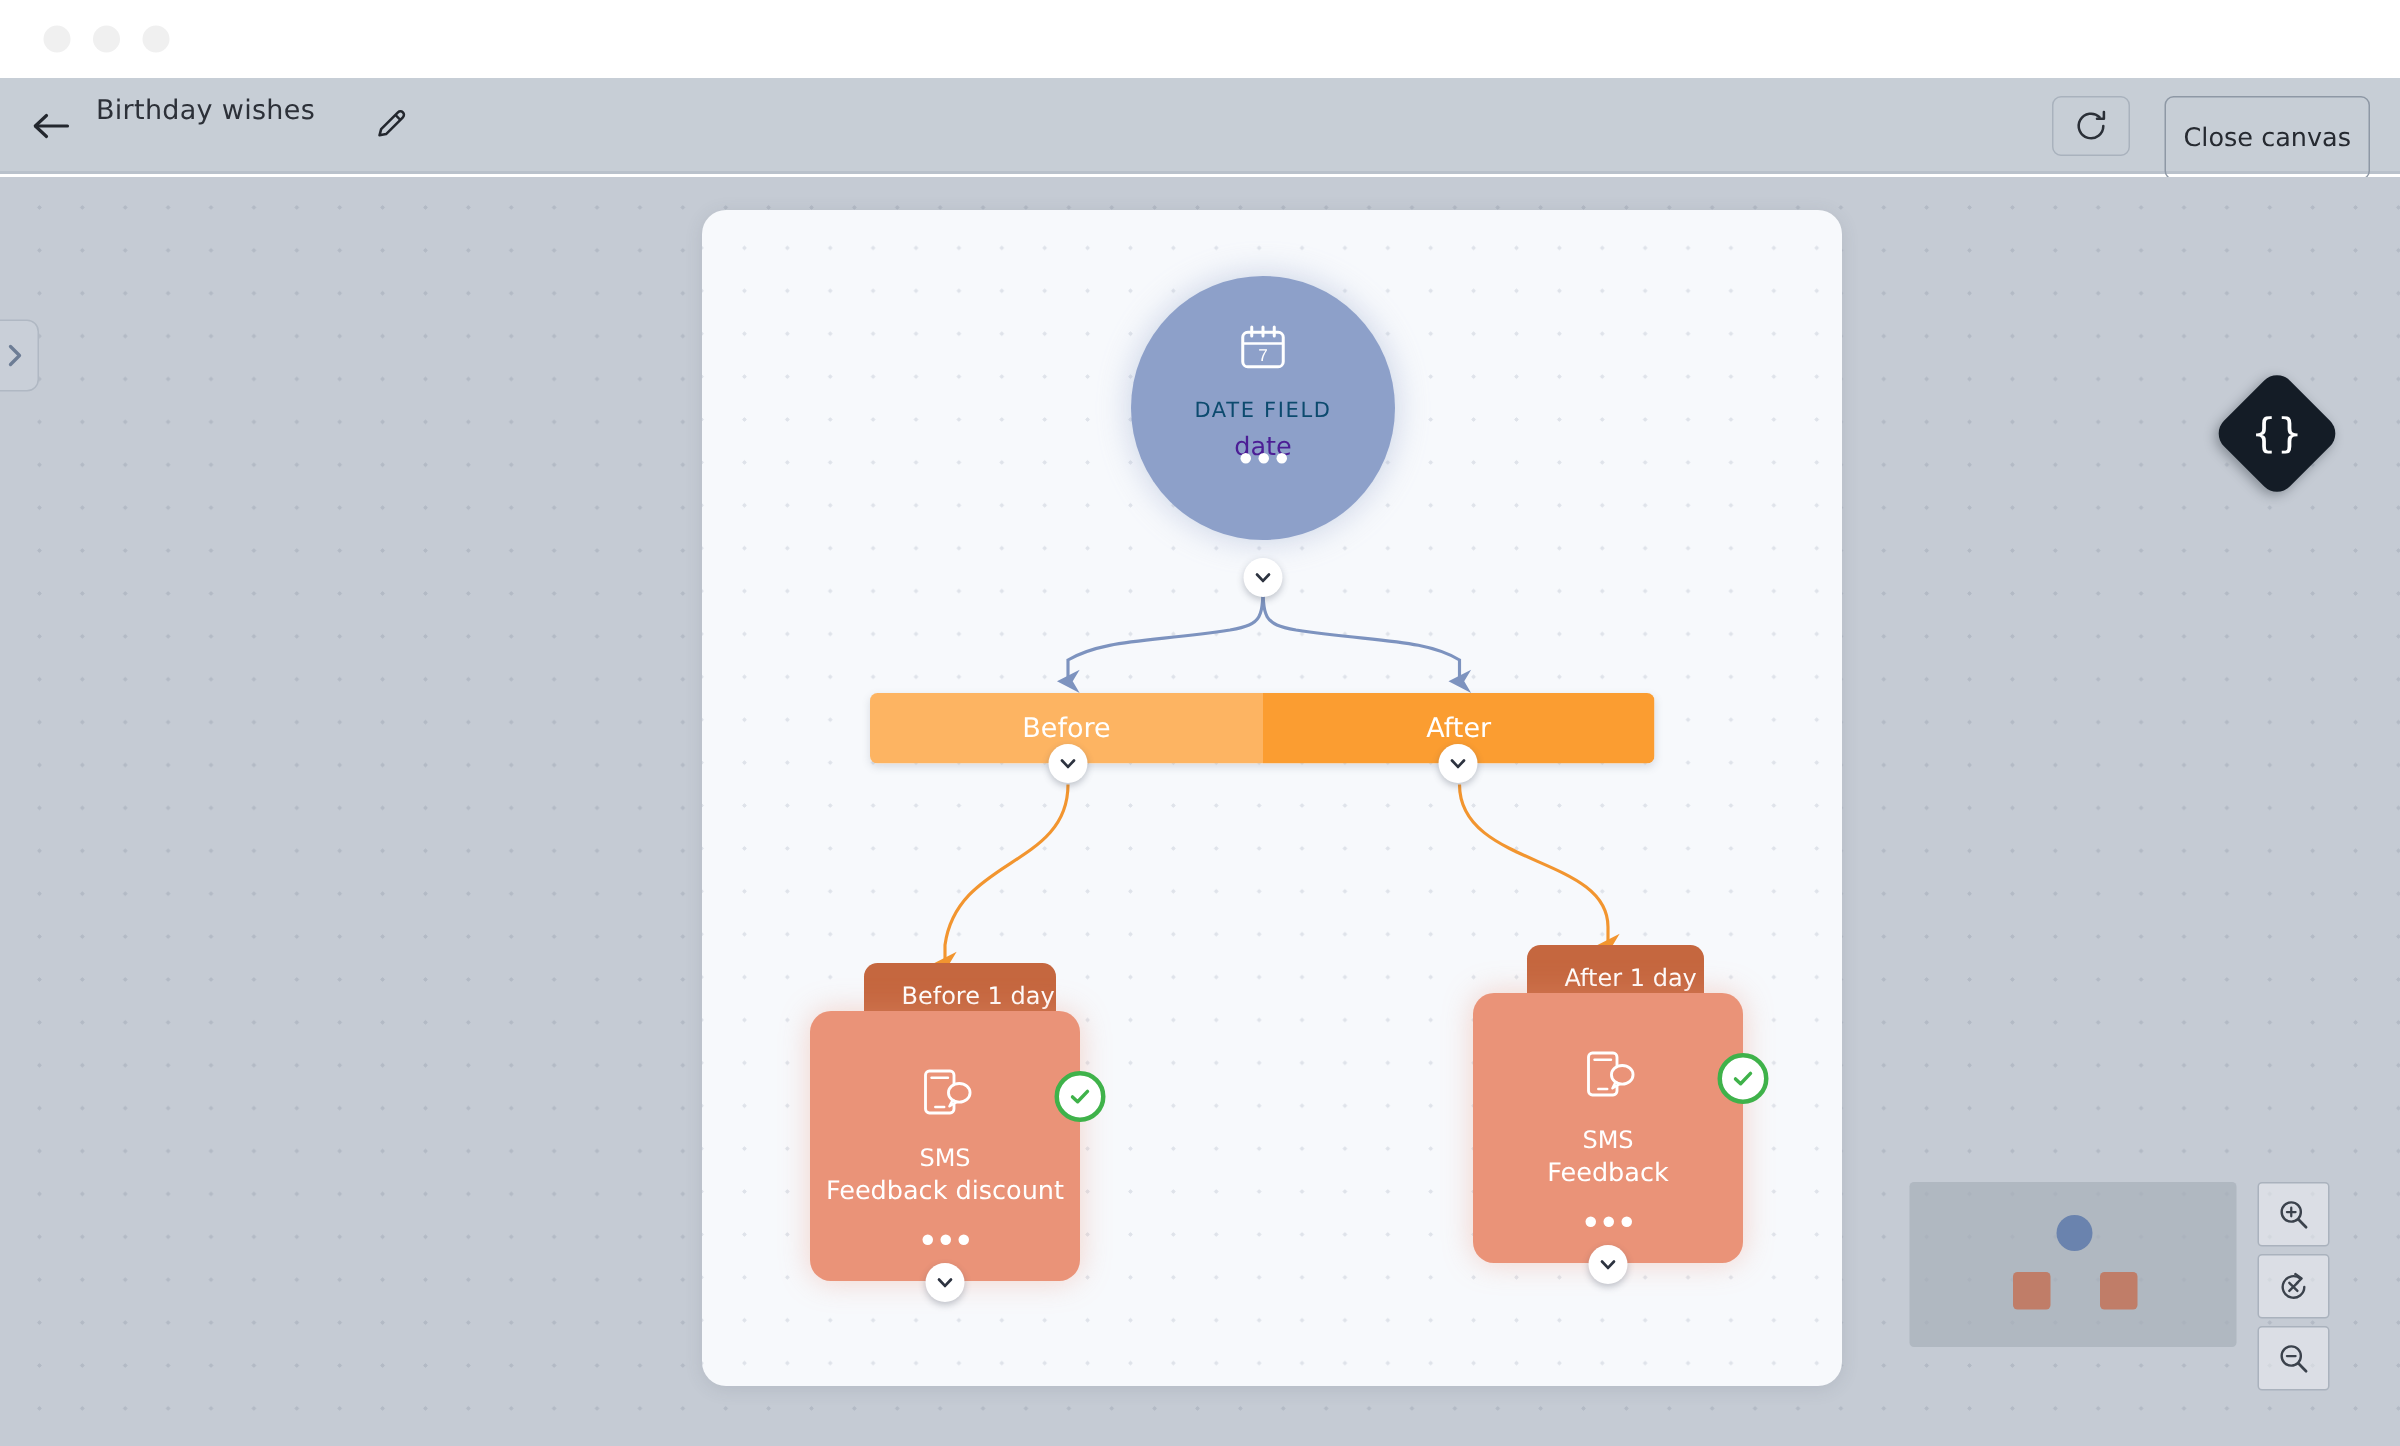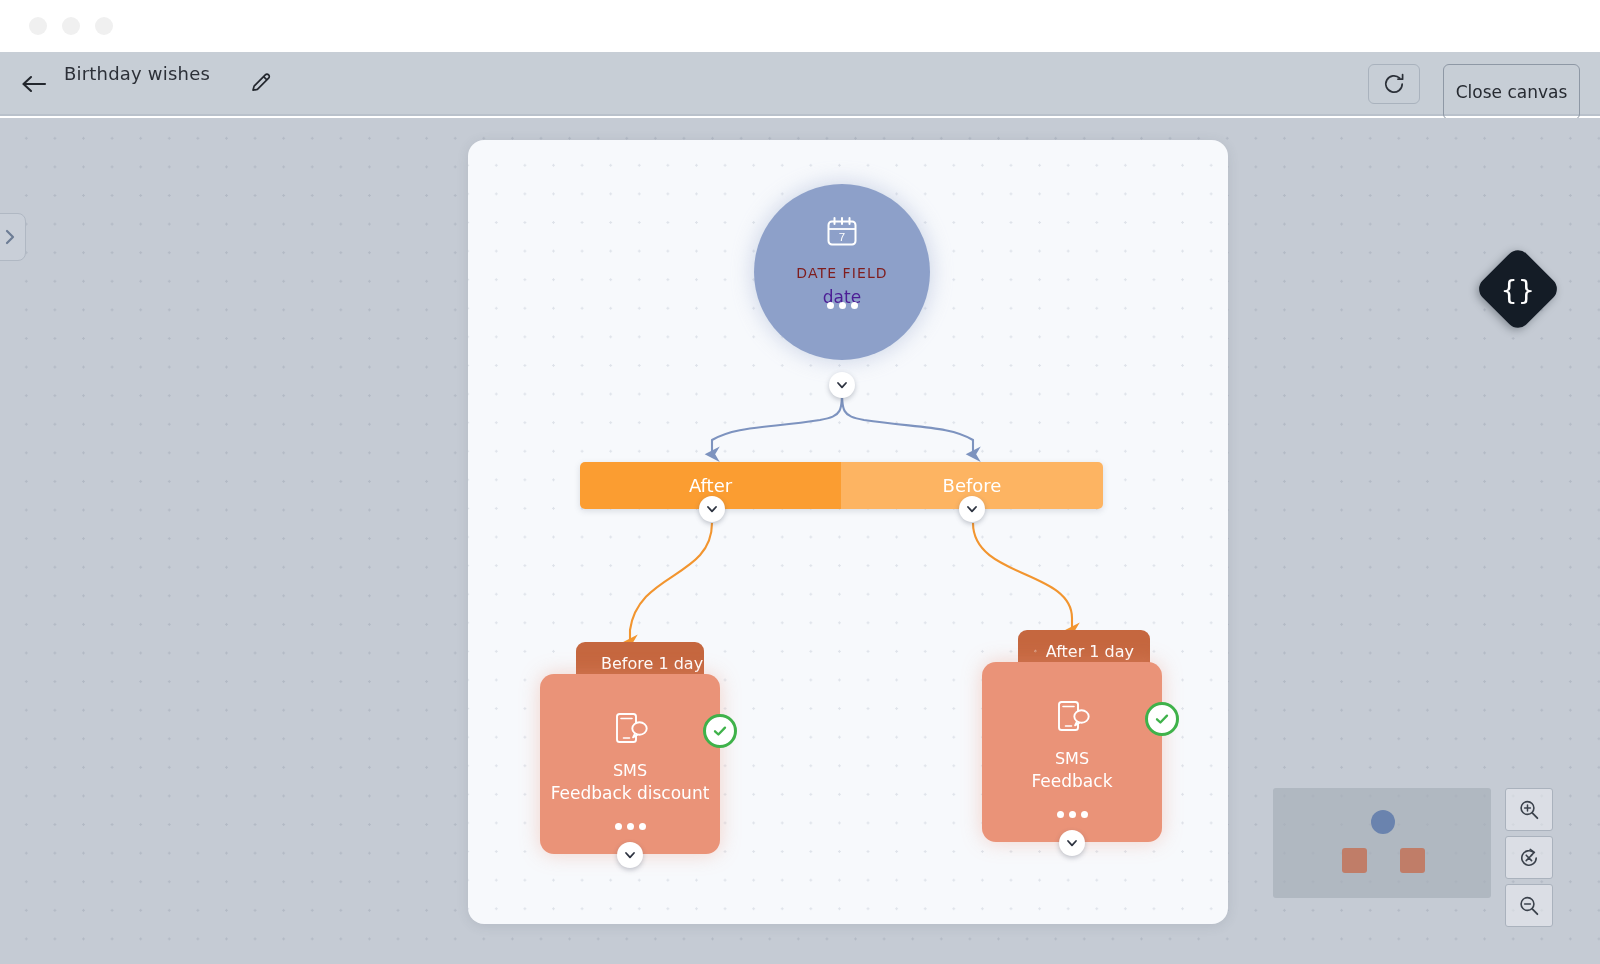--- a/index.html
+++ b/index.html
@@ -103,21 +103,21 @@
   
   .node-circle {
     position: absolute; left: 286px; top: 44px; width: 176px; height: 176px;
     border-radius: 50%; background: #8da0c9;
     box-shadow: 0 0 22px rgba(141,160,201,.45);
     display: flex; flex-direction: column; align-items: center;
     cursor: pointer;
   }
   .node-circle .ic { margin-top: 28px; }
   .node-circle .kind {
-    margin-top: 9px; color: #7f1d1d; font-size: 14px; letter-spacing: 1.1px;
+    margin-top: 9px; color: #0c4a6e; font-size: 14px; letter-spacing: 1.1px;
     font-family: "DejaVu Sans", sans-serif;
   }
   .node-circle .nm {
     margin-top: 6px; color: #4c1d95; font-size: 17px;
     font-family: "DejaVu Sans", sans-serif;
   }
   .node-circle .ellipsis { position: absolute; left: 0; right: 0; top: 118px; text-align: center; }
 
   .ellipsis { display: flex; justify-content: center; gap: 5px; cursor: pointer; }
   .ellipsis i { width: 7px; height: 7px; border-radius: 50%; background: #ffffff; display: block; }
@@ -281,25 +281,25 @@
               <i></i>
           </div>
         </div>
         <div class="handle" style="left:361px; top:232px;">
           <svg width="14" height="14" viewBox="0 0 14 14">
             <path d="M3 5 L7 9.3 L11 5" fill="none" stroke="#2d3340" stroke-width="1.8" stroke-linecap="round" stroke-linejoin="round"></path>
           </svg>
         </div>
 
         <div class="split-bar">
+          <div class="split-seg seg-before">
+            <span>Before</span>
+          </div>
           <div class="split-seg seg-after">
             <span>After</span>
-          </div>
-          <div class="split-seg seg-before">
-            <span>Before</span>
           </div>
         </div>
         <div class="handle" style="left:231px; top:356px;">
           <svg width="14" height="14" viewBox="0 0 14 14">
             <path d="M3 5 L7 9.3 L11 5" fill="none" stroke="#2d3340" stroke-width="1.8" stroke-linecap="round" stroke-linejoin="round"></path>
           </svg>
         </div>
         <div class="handle" style="left:491px; top:356px;">
           <svg width="14" height="14" viewBox="0 0 14 14">
             <path d="M3 5 L7 9.3 L11 5" fill="none" stroke="#2d3340" stroke-width="1.8" stroke-linecap="round" stroke-linejoin="round"></path>
@@ -339,21 +339,21 @@
             </svg>
           </div>
           <div class="handle" style="left:77px; top:200px;">
             <svg width="14" height="14" viewBox="0 0 14 14">
               <path d="M3 5 L7 9.3 L11 5" fill="none" stroke="#2d3340" stroke-width="1.8" stroke-linecap="round" stroke-linejoin="round"></path>
             </svg>
           </div>
         </div>
 
         <div class="sms-wrap" style="left:514px; top:490px; width:200px; height:230px;">
-          <div class="delay-chip" style="left:36px; top:0; width:132px;">
+          <div class="delay-chip" style="left:36px; top:0; width:118px;">
             <svg width="18" height="18" viewBox="0 0 20 20">
               <path d="M10 2.6a7.4 7.4 0 1 1-7.1 9.5" fill="none" stroke="#ffffff" stroke-width="1.7" stroke-linecap="round"></path>
               <path d="M2.2 7.4 L2.9 12.2 L7.6 11.2" fill="none" stroke="#ffffff" stroke-width="1.7" stroke-linecap="round" stroke-linejoin="round"></path>
               <path d="M10 6.4 V10.2 L12.7 11.9" fill="none" stroke="#ffffff" stroke-width="1.7" stroke-linecap="round" stroke-linejoin="round"></path>
             </svg>
             <span>After 1 day</span>
           </div>
           <div class="sms-card" style="left:0; top:32px;">
             <div class="ic">
               <svg width="44" height="44" viewBox="0 0 44 44">

